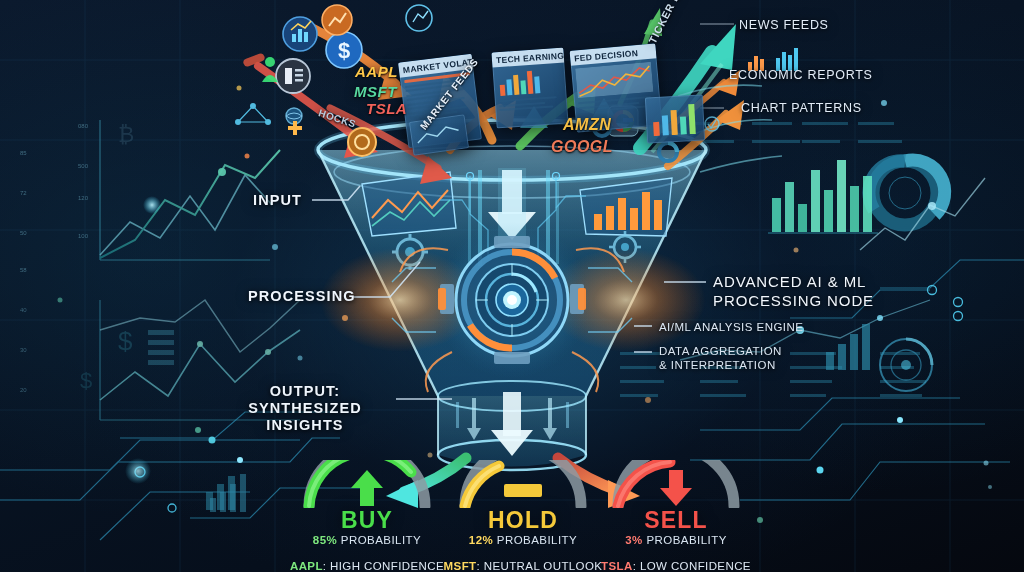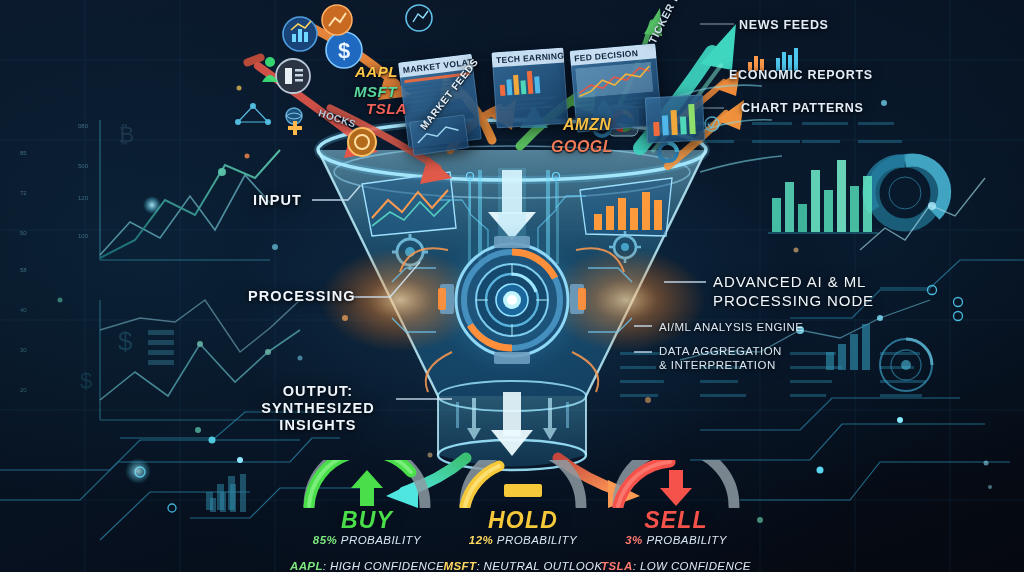--- a/index.html
+++ b/index.html
@@ -16,29 +16,29 @@
   }
   .stage { position:absolute; inset:0; }
   svg.layer { position:absolute; left:0; top:0; width:1024px; height:572px; overflow:visible; }
 
   
   .lbl { position:absolute; color:#eaf2fb; letter-spacing:.6px; white-space:pre-line; }
   .lbl.shadow { text-shadow:0 1px 4px rgba(0,0,0,.85), 0 0 12px rgba(0,0,0,.6); }
 
   #title { left:444px; top:12px; font-size:19px; font-weight:bold; letter-spacing:1.1px; color:#fdfdfd; }
 
-  .right-label { font-size:12.5px; font-weight:700; color:#e2ecf7; letter-spacing:.7px; }
+  .right-label { font-size:12.5px; font-weight:400; color:#e2ecf7; letter-spacing:.7px; }
   #news-feeds { left:739px; top:18px; }
   #econ-reports { left:729px; top:68px; }
   #chart-patterns { left:741px; top:101px; }
 
   .stage-label { font-size:14.5px; font-weight:bold; color:#f0f6fd; letter-spacing:1.1px; }
   #input-label { left:253px; top:192px; }
   #processing-label { left:248px; top:288px; }
-  #output-label { left:318px; top:383px; text-align:center; line-height:17px; transform:translateX(-50%); }
+  #output-label { left:305px; top:383px; text-align:center; line-height:17px; transform:translateX(-50%); }
 
   #node-title { left:713px; top:272px; font-size:15px; font-weight:normal; line-height:19px; letter-spacing:.9px; color:#f2f7fd; }
   .node-sub { left:659px; font-size:11.5px; color:#dce7f3; letter-spacing:.45px; line-height:14px; }
   #node-sub1 { top:320px; }
   #node-sub2 { top:344px; }
 
   
   .ticker { position:absolute; font-weight:bold; font-style:italic; letter-spacing:.5px;
             text-shadow:0 0 10px rgba(0,0,0,.8), 0 1px 2px #000; }
   #t-aapl { left:355px; top:63px; font-size:15px; color:#ffc94a; }
@@ -54,21 +54,21 @@
 
   
   .doc { position:absolute; border-radius:2px; overflow:hidden;
          box-shadow:0 4px 16px rgba(0,0,0,.55), 0 0 0 1px rgba(150,200,240,.25) inset; }
   .doc .hd { font-size:8.5px; font-weight:bold; color:#10263d; letter-spacing:.3px;
              padding:3px 4px 2px; background:rgba(210,232,248,.92); white-space:nowrap; }
   .doc .bd { padding:3px 4px; }
   .doc .line { height:2px; background:rgba(40,90,130,.55); margin-bottom:2.5px; border-radius:1px; }
 
   
-  .gauge { position:absolute; width:160px; text-align:center;font-style:italic; }
+  .gauge { position:absolute; width:160px; text-align:center; }
   #g-buy  { left:287px; top:460px; }
   #g-hold { left:443px; top:460px; }
   #g-sell { left:596px; top:460px; }
   .gauge .arc { position:relative; height:48px; }
   .gauge .verdict { font-size:23px; font-weight:bold; letter-spacing:1.2px; line-height:25px;
                     text-shadow:0 0 14px rgba(0,0,0,.6); }
   .gauge .prob { font-size:11.5px; color:#d9e5f1; letter-spacing:.45px; margin-top:1px; }
   .gauge .prob b { font-weight:bold;margin-top:39px; }
   .gauge .conf { font-size:11.5px; color:#dfe9f4; letter-spacing:.4px; margin-top:14px; }
   .gauge .conf b { font-weight:bold; }

